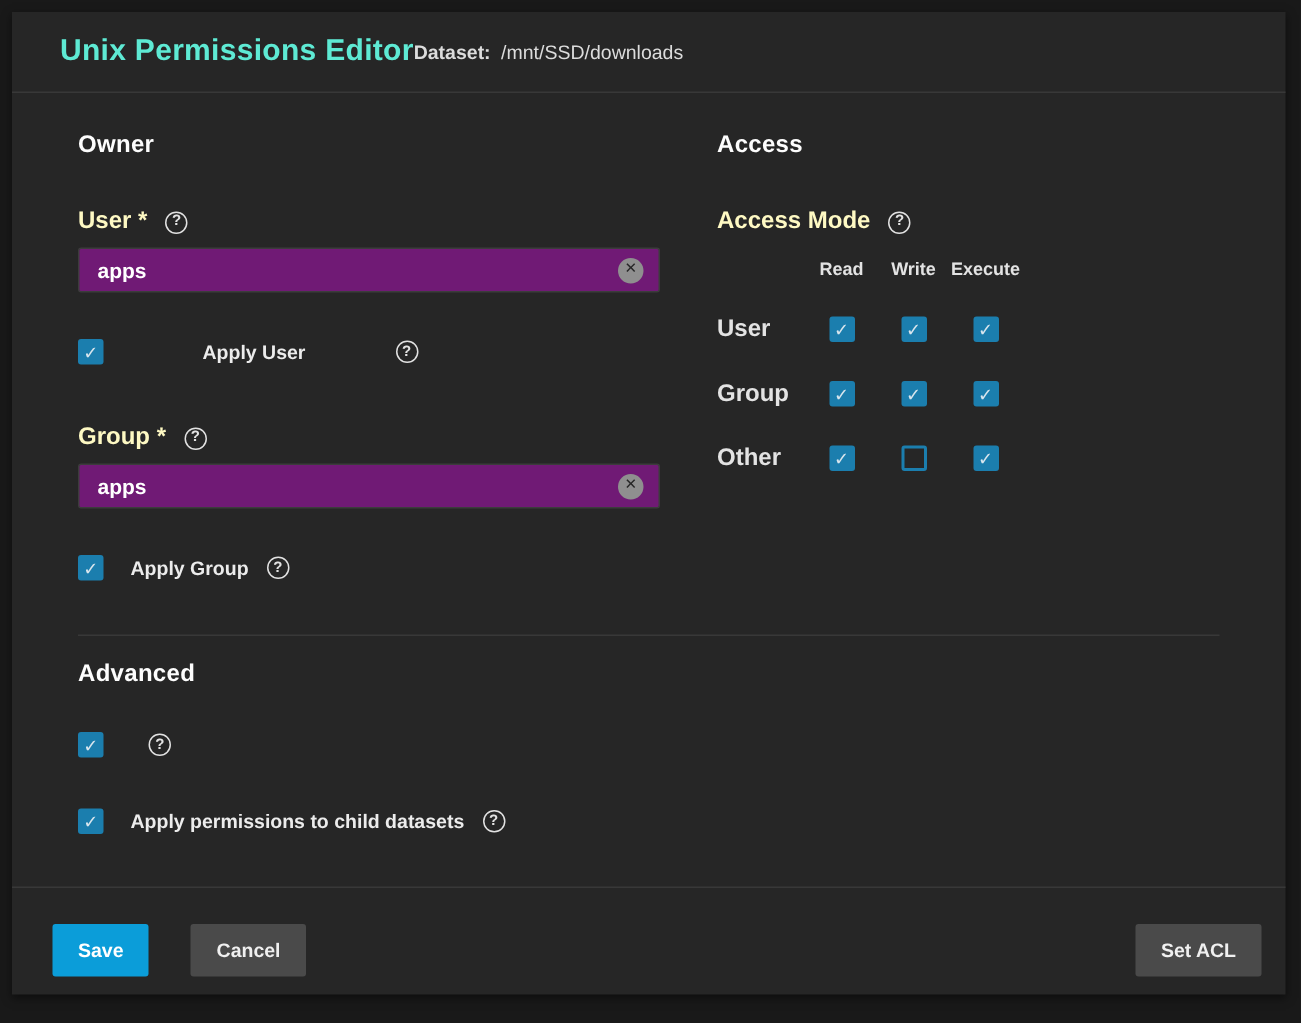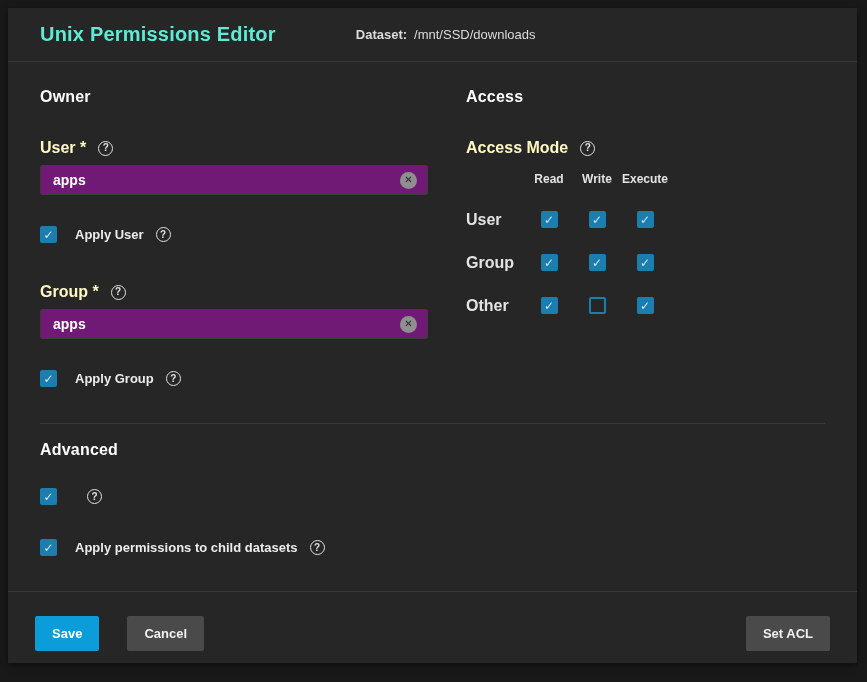--- a/index.html
+++ b/index.html
@@ -18,24 +18,24 @@
     box-shadow: 0 2px 6px rgba(0,0,0,.5);
   }
   
   .card-header {
     height: 54px;
     display: flex; align-items: center;
     padding: 0 32px;
     border-bottom: 1px solid #383838;
   }
   .card-title { font-size: 20px; font-weight: bold; color: #5eead4; letter-spacing: .2px; }
-  .dataset { margin-left: 80px; font-size: 13px; color: #dcdcdc; display: flex; align-items: baseline; gap: 7px; }
+  .dataset { font-size: 13px; color: #dcdcdc; display: flex; align-items: baseline; gap: 7px; }
   .dataset b { font-weight: bold; }
   
-  .content { padding: 0 32px; }
+  .content { padding: 0 44px; }
   .columns { display: flex; }
   .col-left { width: 388px; margin-right: 38px; flex: none; }
   .col-right { flex: 1; }
   h2.section { font-size: 16px; font-weight: bold; color: #fdfdfd; margin-top: 26px; letter-spacing: .2px; }
   .field-label {
     margin-top: 33px;
     display: flex; align-items: center; gap: 12px;
     font-size: 16px; font-weight: bold; color: #fef9c3;
   }
   .text-input-wrap {
@@ -71,21 +71,21 @@
   }
   .cb::after { content: "✓"; color: #d9e6ee; font-size: 12px; font-weight: bold; line-height: 1; }
   .cb.unchecked { background: transparent; border: 2px solid var(--cbx, #1b7eae); }
   .cb.unchecked::after { content: ""; }
   .check-row {
     display: flex; align-items: center;
     font-size: 13px; font-weight: 600; color: #ececec;
   }
   .check-row .cb { margin-right: 18px; }
   .check-row .help { margin-left: 12px; }
-  .row-apply-user  { margin-top: 31px; }
+  .row-apply-user  { margin-top: 31px; gap: 48px; }
   .row-apply-group { margin-top: 31px; }
   .row-group-label { margin-top: 40px; }
   
   .help {
     width: 15px; height: 15px; flex: none;
     border: 1.5px solid #e2e2e2; border-radius: 50%;
     display: inline-flex; align-items: center; justify-content: center;
     color: #e2e2e2;
   }
   .help::after { content: "?"; font-size: 10px; font-weight: bold; line-height: 1; }
@@ -100,21 +100,21 @@
     display: flex; align-items: center; height: 43px;
   }
   .access-grid .cell { display: flex; align-items: center; justify-content: center; height: 43px; }
   
   .divider { border: none; border-top: 1px solid #383838; margin-top: 36px; }
   .advanced h2 { margin-top: 17px; }
   .row-adv-1 { margin-top: 29px; }
   .row-adv-2 { margin-top: 34px; }
   
   .footer-divider { margin-top: 35px; }
-  .footer { display: flex; align-items: center; padding: 24px 27px 0 27px; }
+  .footer { display: flex; align-items: center; padding: 24px 16px 0 27px; }
   .btn {
     height: 35px;
     border: none; border-radius: 2px;
     padding: 0 17px;
     font-family: "Liberation Sans", sans-serif;
     font-size: 13px; font-weight: bold;
     color: #ffffff;
     cursor: pointer;
   }
   .btn-primary { background: var(--primary, #0b9dd9); }

